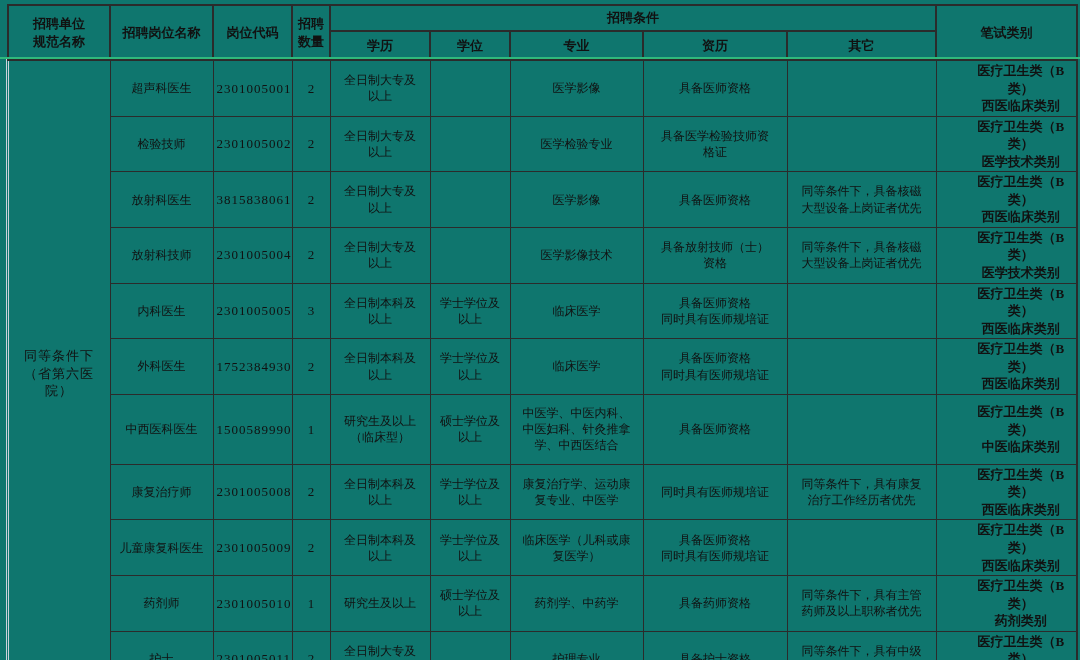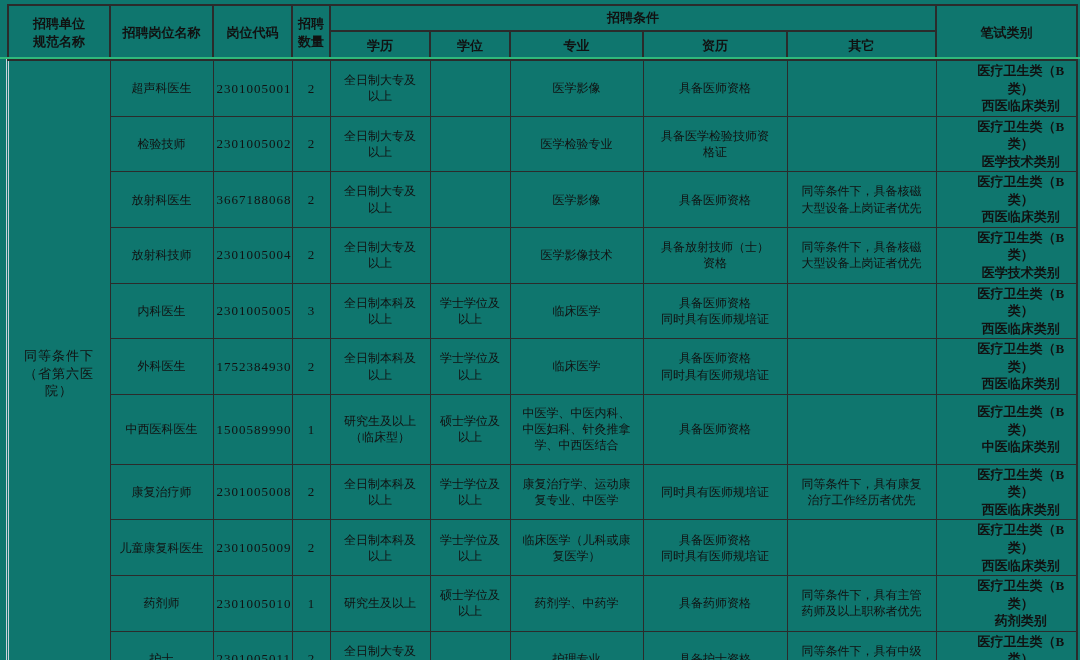--- a/index.html
+++ b/index.html
@@ -91,21 +91,21 @@
         <td></td>
         <td>医学检验专业</td>
         <td>具备医学检验技师资
 格证</td>
         <td></td>
         <td class="exam b-right">医疗卫生类（B类）
 医学技术类别</td>
       </tr>
       <tr style="height:52px">
         <td>放射科医生</td>
-        <td class="code">3667188068</td>
+        <td class="code">3815838061</td>
         <td class="qty">2</td>
         <td>全日制大专及
 以上</td>
         <td></td>
         <td>医学影像</td>
         <td>具备医师资格</td>
         <td>同等条件下，具备核磁
 大型设备上岗证者优先</td>
         <td class="exam b-right">医疗卫生类（B类）
 西医临床类别</td>

